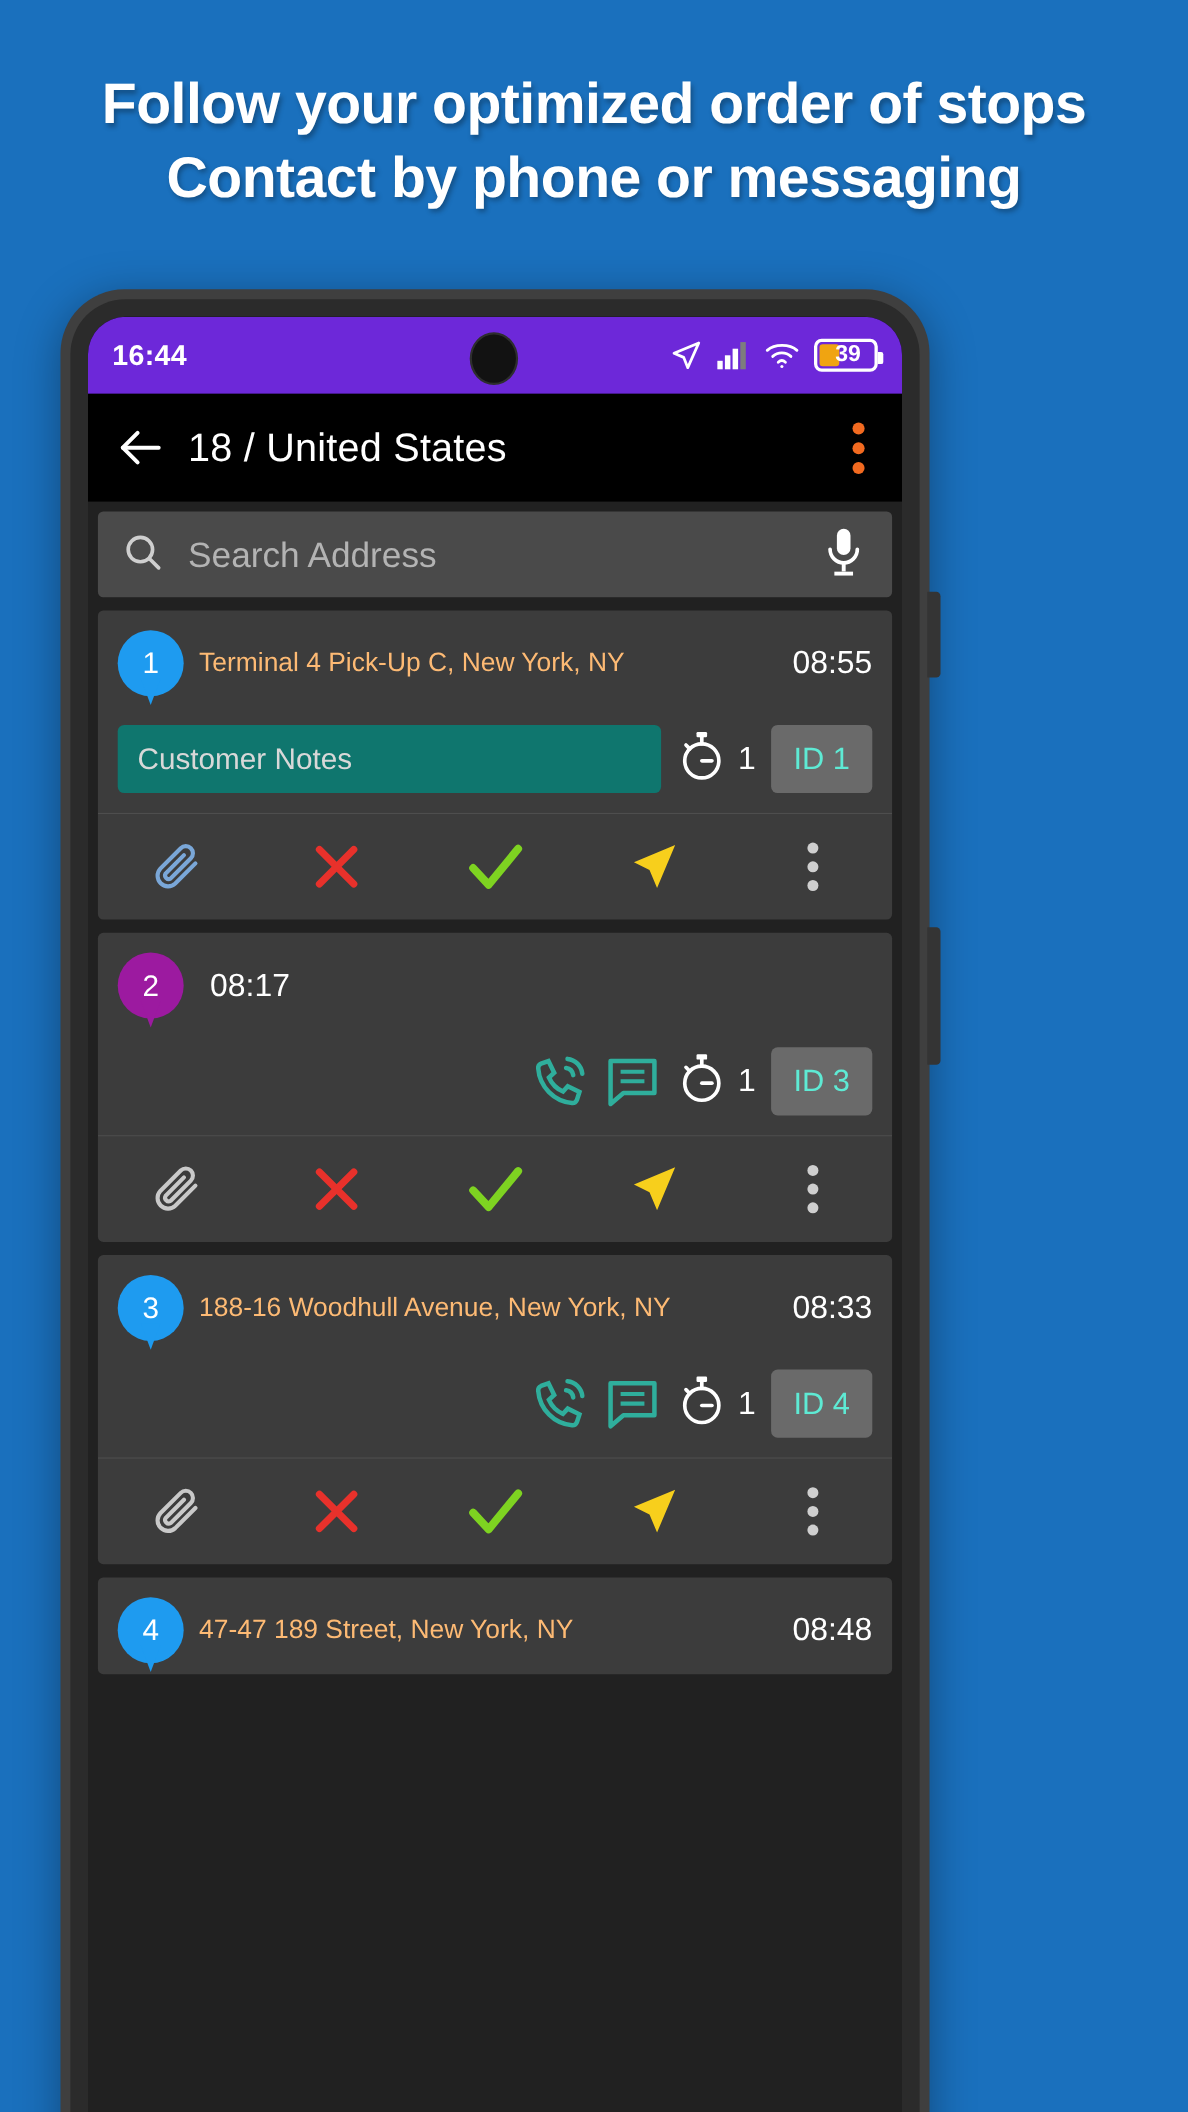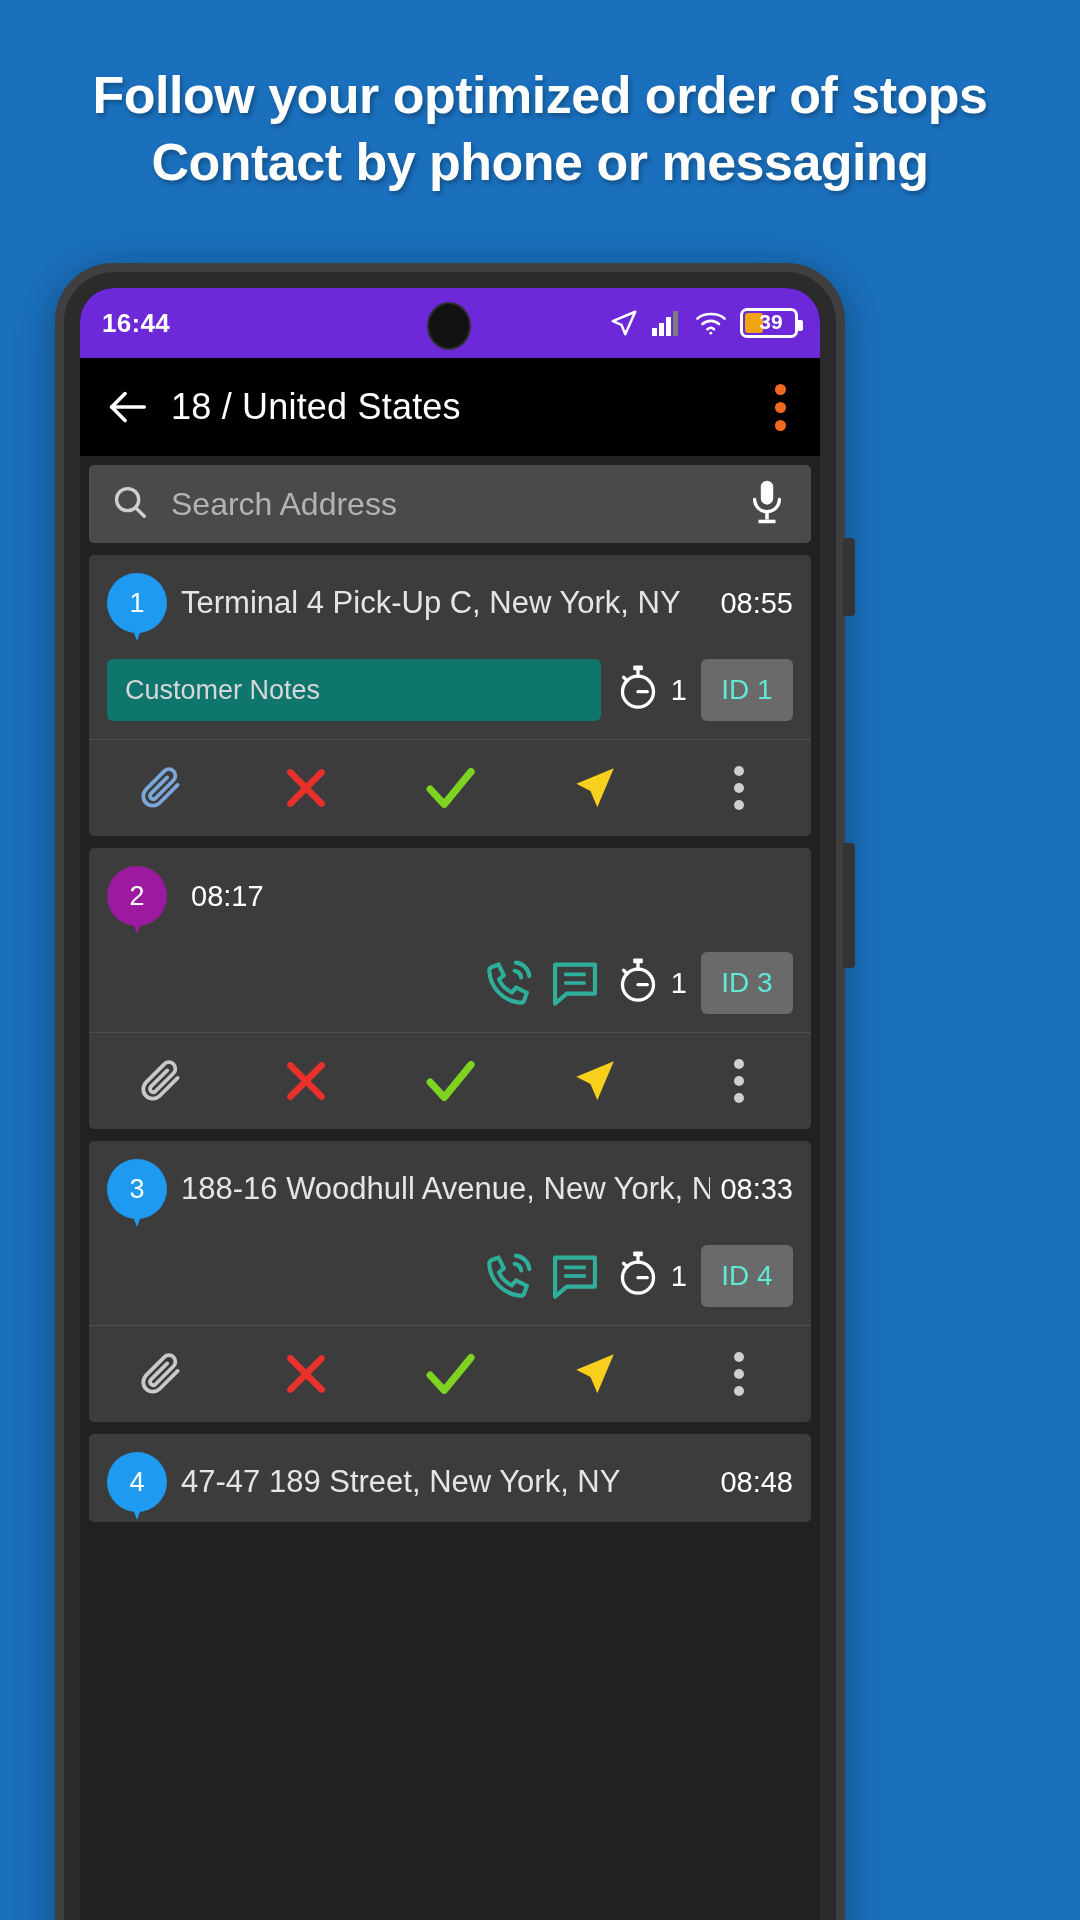--- a/index.html
+++ b/index.html
@@ -187,21 +187,21 @@
   }
   .pin-tail{
     position:absolute;left:21px;top:44px;
     width:0;height:0;
     border-left:9px solid transparent;
     border-right:9px solid transparent;
     border-top:24px solid currentColor;
   }
   .addr{
     flex:1;
-    color:#e5e5e5;font-size:31px;
+    color:#fdba74;font-size:24px;
     line-height:60px;
     white-space:nowrap;
     overflow:hidden;
   }
   .eta{
     color:#ffffff;font-size:29px;
     line-height:60px;
     margin-left:10px;flex:0 0 auto;
   }
 

